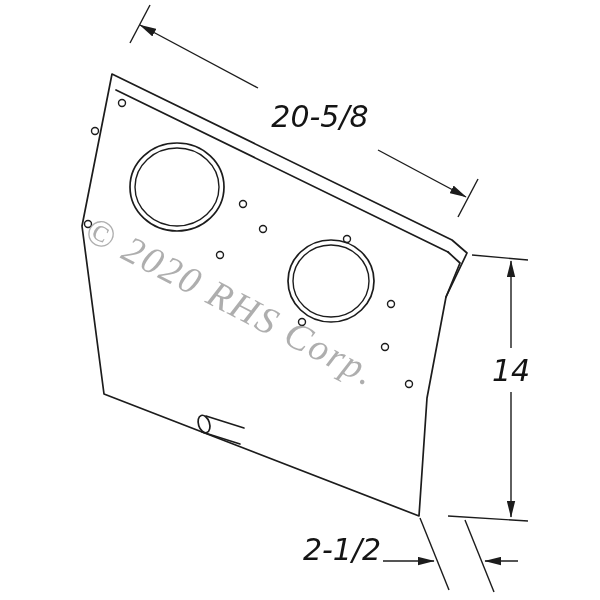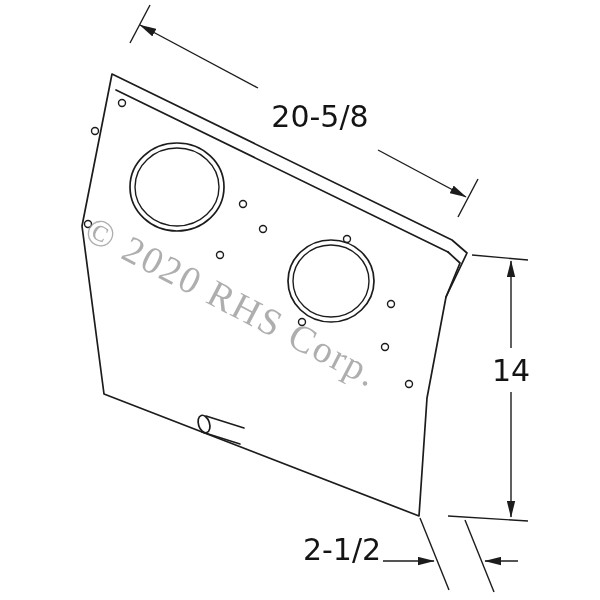--- a/index.html
+++ b/index.html
@@ -6,20 +6,21 @@
     margin: 0;
     padding: 0;
     background: #ffffff;
   }
   .canvas {
     position: relative;
     width: 600px;
     height: 600px;
     background: #ffffff;
     overflow: hidden;
+    font-style: italic;
   }
   svg { display: block; }
 
   .ln {
     fill: none;
     stroke: #1c1c1c;
     stroke-width: 1.7;
     stroke-linejoin: round;
     stroke-linecap: round;
   }

